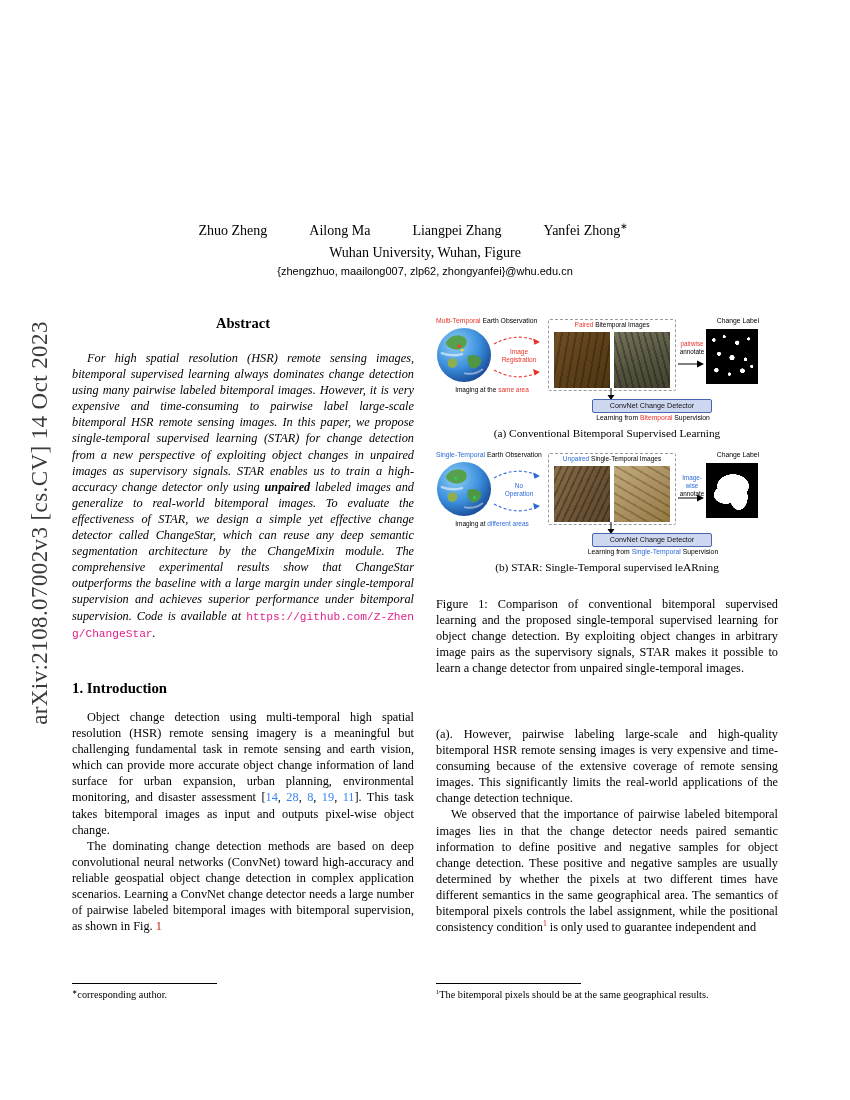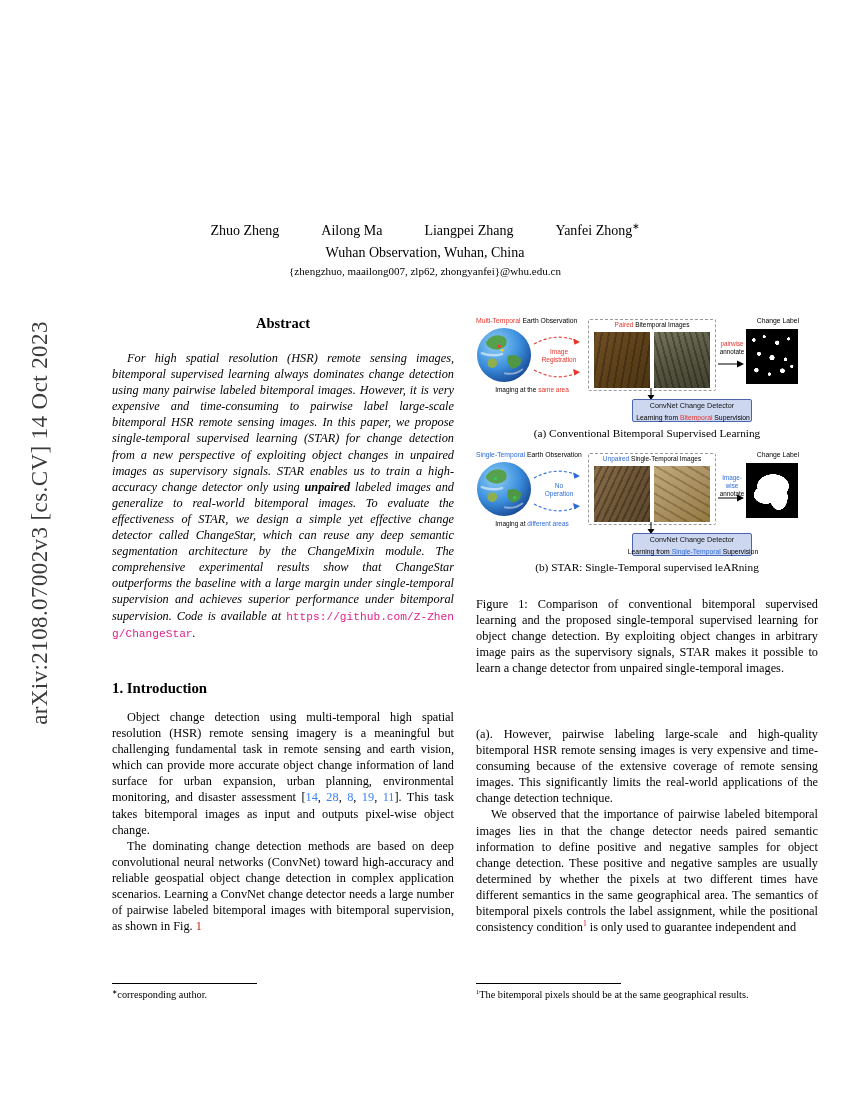--- a/index.html
+++ b/index.html
@@ -13,29 +13,29 @@
   
   .arxiv-banner {
     position:absolute; top:510px; left:-212px; width:504px; height:26px;
     transform:rotate(-90deg); text-align:center; white-space:nowrap;
     font-size:23px; color:#3b3b3b; letter-spacing:0.4px;
   }
 
   
   .title { position:absolute; top:140px; left:72px; width:706px;
     text-align:center; font-weight:bold; font-size:16.6px; line-height:24px; }
-  .authors { position:absolute; top:223px; left:72px; width:706px;
+  .authors { position:absolute; top:223px; left:60px; width:706px;
     display:flex; justify-content:center; gap:42px; font-size:14px; }
   .affiliation { position:absolute; top:245px; left:72px; width:706px;
     text-align:center; font-size:14px; }
   .email { position:absolute; top:265px; left:72px; width:706px; text-align:center;
-    font-family:Liberation Serif, serif; font-size:11px; }
-
-  
-  .col { position:absolute; width:342px;margin-left:40px; }
+    font-family:Liberation Sans, sans-serif; font-size:11px; }
+
+  
+  .col { position:absolute; width:342px; }
   .abstract-block { left:72px; top:315px; }
   .intro-block   { left:72px; top:680px; }
   .left-footnote { left:72px; top:983px; }
   .figure-block  { left:436px; top:318px; }
   .figcaption-block { left:436px; top:596px; }
   .right-body    { left:436px; top:726px; }
   .right-footnote{ left:436px; top:983px; }
 
   .abstract-heading { text-align:center; font-weight:bold; font-size:14.5px; margin-bottom:18px; }
   .section-heading  { font-weight:bold; font-size:14.8px; margin-bottom:12px; }
@@ -108,21 +108,21 @@
       radial-gradient(circle at 20% 75%, #fff 0 2px, transparent 2.4px),
       radial-gradient(circle at 45% 82%, #fff 0 1.5px, transparent 1.9px),
       radial-gradient(circle at 70% 76%, #fff 0 2.2px, transparent 2.6px),
       radial-gradient(circle at 88% 68%, #fff 0 1.4px, transparent 1.8px); }
   .change-b { background-image:
       radial-gradient(16px 12px at 52% 42%, #fff 0 98%, transparent 100%),
       radial-gradient(12px 9px at 38% 58%, #fff 0 98%, transparent 100%),
       radial-gradient(9px 13px at 63% 62%, #fff 0 98%, transparent 100%); }
 
   .down-arrow { position:absolute; left:170px; top:70px; }
-  .detector-box { position:absolute; left:156px; top:81px; width:120px; height:23px;
+  .detector-box { position:absolute; left:156px; top:81px; width:120px; height:14px;
     background:#cdd7f0; border:1px solid #4a66b0; border-radius:2px;
     text-align:center; font-size:7.2px; line-height:11px; color:#111; }
   .learning-label { position:absolute; left:108px; top:96px; width:218px;
     text-align:center; font-size:6.8px; }
 
   .subcaption { text-align:center; font-size:11.3px; line-height:14px;
     margin:4px 0 12px; font-family:"Liberation Serif", serif; }
 
   .figcaption-block .body-p { text-align:justify; }
 </style>
@@ -134,21 +134,21 @@
   <div class="arxiv-banner">arXiv:2108.07002v3  [cs.CV]  14 Oct 2023</div>
 
 
   <div class="authors">
     <span>Zhuo Zheng</span>
     <span>Ailong Ma</span>
     <span>Liangpei Zhang</span>
     <span><span>Yanfei Zhong</span><sup>∗</sup></span>
   </div>
 
-  <div class="affiliation">Wuhan Observation, Wuhan, China</div>
+  <div class="affiliation">Wuhan University, Wuhan, Figure</div>
   <div class="email">{zhengzhuo, maailong007, zlp62, zhongyanfei}@whu.edu.cn</div>
 
   <div class="col abstract-block">
     <div class="abstract-heading">Abstract</div>
     <p class="body-p abstract-text indent"><span>For high spatial resolution (HSR) remote sensing images, bitemporal supervised learning always dominates change detection using many pairwise labeled bitemporal images. However, it is very expensive and time-consuming to pairwise label large-scale bitemporal HSR remote sensing images. In this paper, we propose single-temporal supervised learning (STAR) for change detection from a new perspective of exploiting object changes in unpaired images as supervisory signals. STAR enables us to train a high-accuracy change detector only using </span><b>unpaired</b><span> labeled images and generalize to real-world bitemporal images. To evaluate the effectiveness of STAR, we design a simple yet effective change detector called ChangeStar, which can reuse any deep semantic segmentation architecture by the ChangeMixin module. The comprehensive experimental results show that ChangeStar outperforms the baseline with a large margin under single-temporal supervision and achieves superior performance under bitemporal supervision. Code is available at </span><a class="url-link">https://github.com/Z-Zheng/ChangeStar</a><span>.</span></p>
   </div>
 
   <div class="col intro-block">
     <div class="section-heading">1. Introduction</div>
     <p class="body-p indent"><span>Object change detection using multi-temporal high spatial resolution (HSR) remote sensing imagery is a meaningful but challenging fundamental task in remote sensing and earth vision, which can provide more accurate object change information of land surface for urban expansion, urban planning, environmental monitoring, and disaster assessment [</span><span class="cite">14</span><span>, </span><span class="cite">28</span><span>, </span><span class="cite">8</span><span>, </span><span class="cite">19</span><span>, </span><span class="cite">11</span><span>]. This task takes bitemporal images as input and outputs pixel-wise object change.</span></p>

